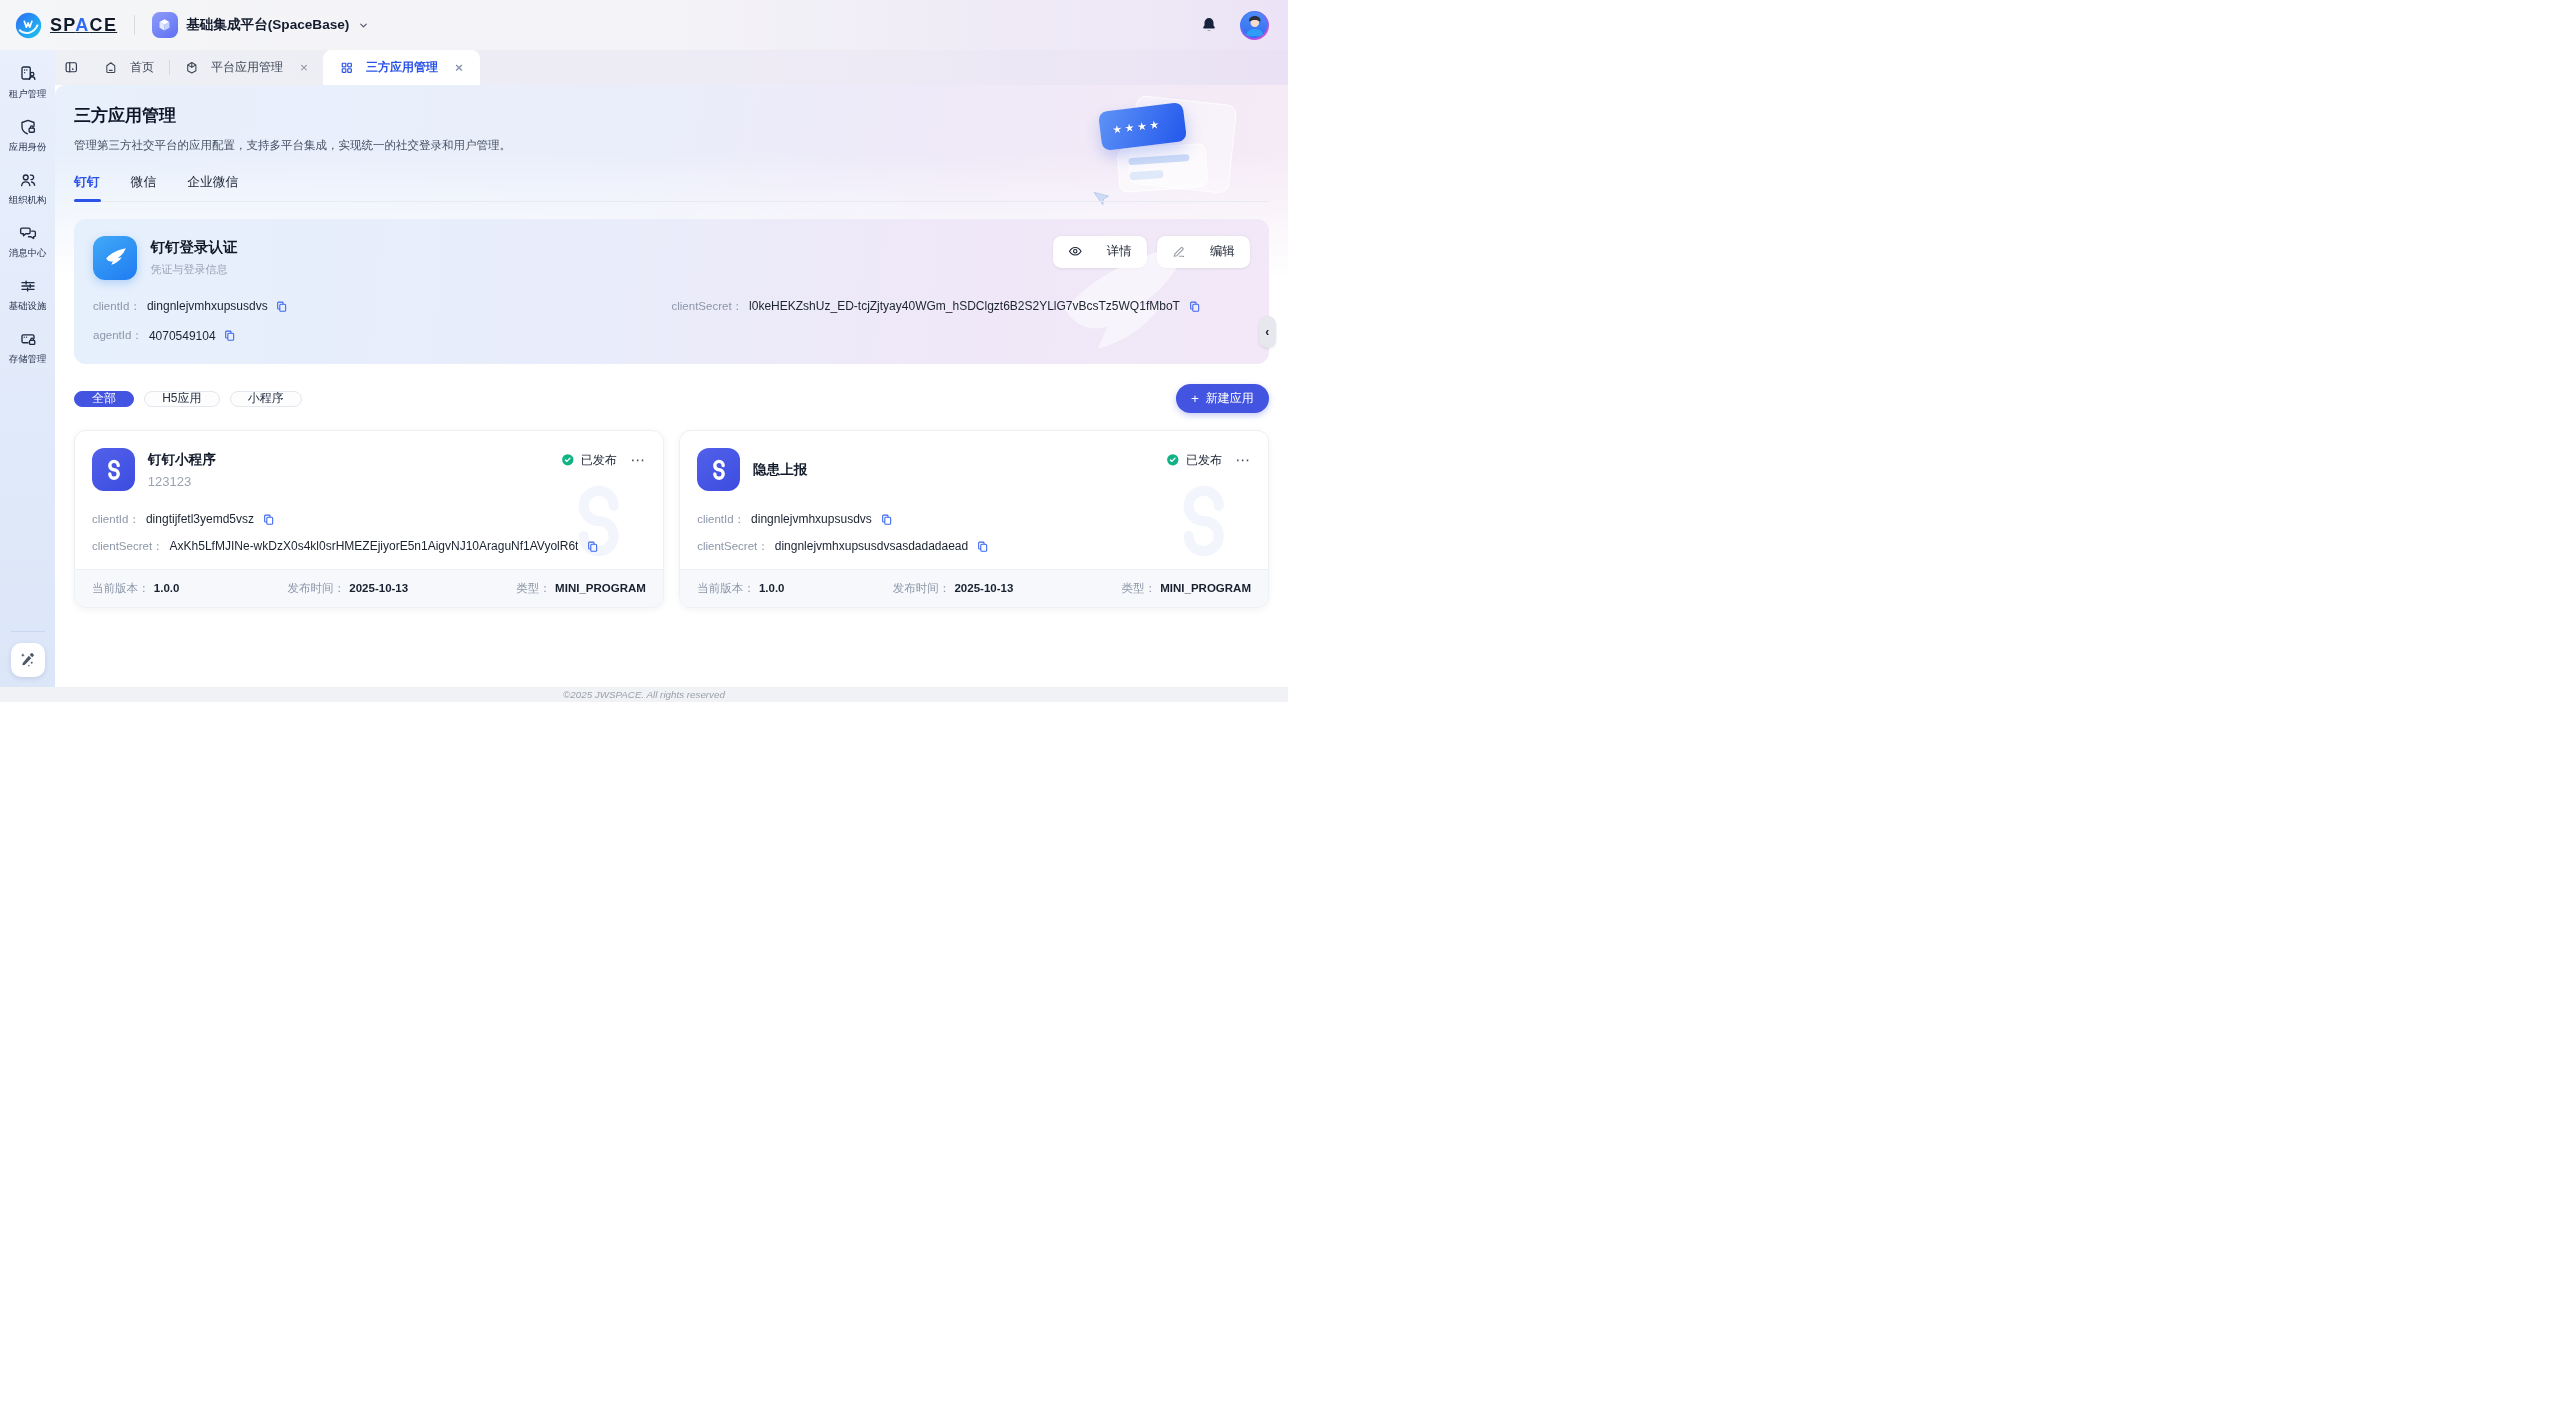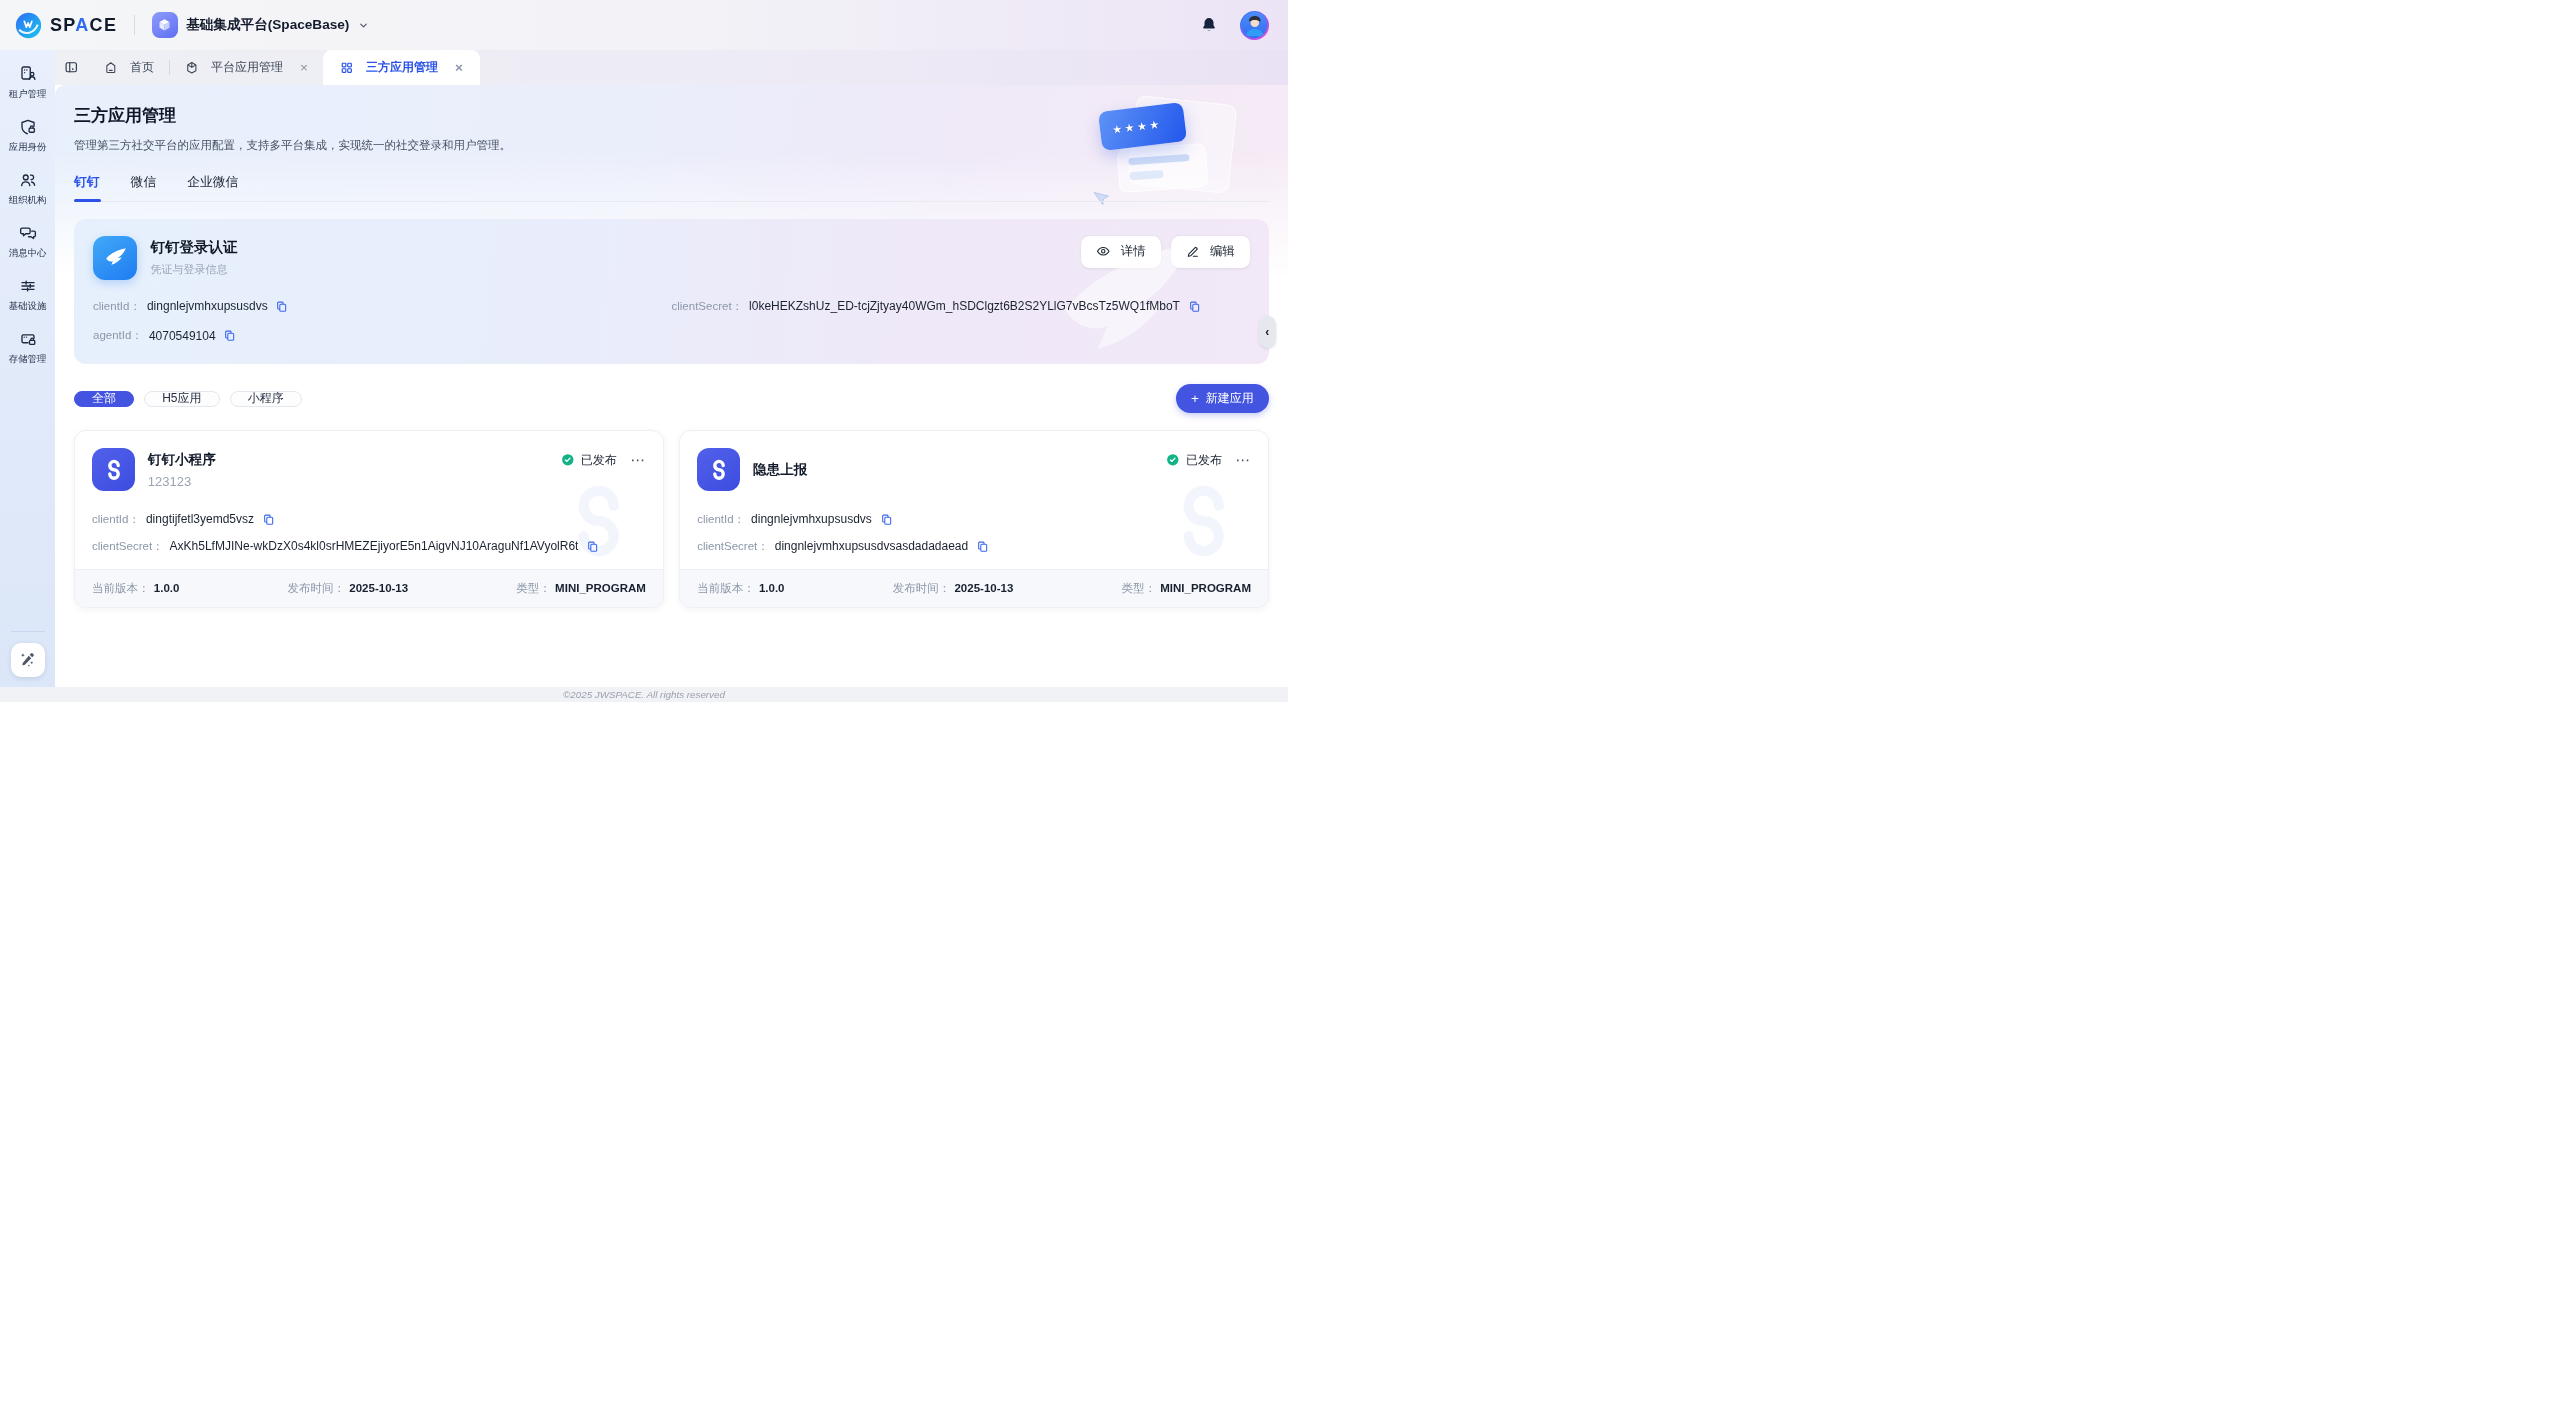--- a/index.html
+++ b/index.html
@@ -3,21 +3,21 @@
 <meta charset="utf-8">
 <style>
   * { margin:0; padding:0; box-sizing:border-box; }
   html,body { width:1288px; height:702px; }
   body { font-family:"Liberation Sans","DejaVu Sans",sans-serif; background:#ffffff; overflow:hidden; color:#1b2433; }
   .app { width:1288px; height:702px; display:flex; flex-direction:column; position:relative; }
 
   
   .topbar { height:50px; flex:0 0 50px; display:flex; align-items:center; padding:0 19px 0 15.3px;
     background:linear-gradient(90deg,#f5f6f8 0%,#f3f2f7 55%,#ece4f6 100%); }
-  .brand { display:flex; align-items:center; gap:7.7px; cursor:pointer; }
+  .brand { display:flex; align-items:center; gap:7.7px; cursor:pointer;text-decoration:underline; }
   .brand-text { font-size:18px; font-weight:800; letter-spacing:1.3px; color:#111a2b; }
   .brand-text .ltr-a { color:#2e6bf2; }
   .vdiv { width:0.9px; height:20.5px; background:#d9dade; margin:0 17px; }
   .workspace { display:flex; align-items:center; gap:8.5px; cursor:pointer; }
   .ws-icon { width:25.6px; height:25.6px; border-radius:7.7px; background:linear-gradient(145deg,#8e9bfa,#5f70f3);
     display:flex; align-items:center; justify-content:center; }
   .ws-name { font-size:13.6px; font-weight:600; color:#141b2d; }
   .top-right { margin-left:auto; display:flex; align-items:center; gap:22px; }
   .avatar { width:29px; height:29px; border-radius:50%; padding:1.7px;
     background:linear-gradient(135deg,#3f7bf6 20%,#a94ef0 70%,#f05bb6 100%); cursor:pointer; }
@@ -85,21 +85,21 @@
   
   .cred-card { margin:17px 0 0; border-radius:12px; position:relative; padding:17px 19px 20.5px;
     background:linear-gradient(95deg,#e6f0fc 0%,#e9edfb 42%,#efe8f8 72%,#f2e8f7 100%); }
   .cred-head { display:flex; align-items:flex-start; }
   .dd-icon { width:44px; height:44px; border-radius:12px; background:linear-gradient(145deg,#41aaf7,#1f7bf2);
     display:flex; align-items:center; justify-content:center; box-shadow:0 3.4px 8.5px rgba(31,123,242,.25); }
   .cred-titles { margin-left:13.6px; }
   .cred-title { font-size:14.5px; font-weight:700; color:#101726; margin-top:2.6px; }
   .cred-sub { font-size:11px; color:#9aa4b6; margin-top:5.1px; }
   .cred-actions { margin-left:auto; display:flex; gap:10.2px; }
-  .wbtn { background:#ffffff; border-radius:8.5px; height:32px; padding:0 15.3px; display:flex; align-items:center; gap:10px;
+  .wbtn { background:#ffffff; border-radius:8.5px; height:32px; padding:0 15.3px; display:flex; align-items:center; gap:24px;
     font-size:12.4px; color:#1c2433; cursor:pointer; box-shadow:0 0.9px 2.6px rgba(16,24,40,.08); }
   .cred-fields { margin-top:19px; display:grid; grid-template-columns:1fr 1fr; row-gap:14.5px; position:relative; z-index:1; }
   .field { display:flex; align-items:center; font-size:12px; }
   .f-label { color:#8c97a9; font-size:11.5px; flex:0 0 auto; }
   .f-value { color:#1b2330; margin-left:6px; white-space:nowrap; }
   .copy { margin-left:7.7px; cursor:pointer; display:flex; flex:0 0 auto; }
   .wing-mark { position:absolute; right:60px; bottom:-24px; opacity:.55; pointer-events:none; }
   .collapse-handle { position:absolute; right:-6.8px; bottom:15.3px; width:17px; height:32px; border-radius:8.5px;
     background:#e7e8ee; display:flex; align-items:center; justify-content:center; cursor:pointer;
     font-size:12px; font-weight:700; color:#141b2e; z-index:2; box-shadow:0 0.9px 2.6px rgba(20,30,60,.12); }

